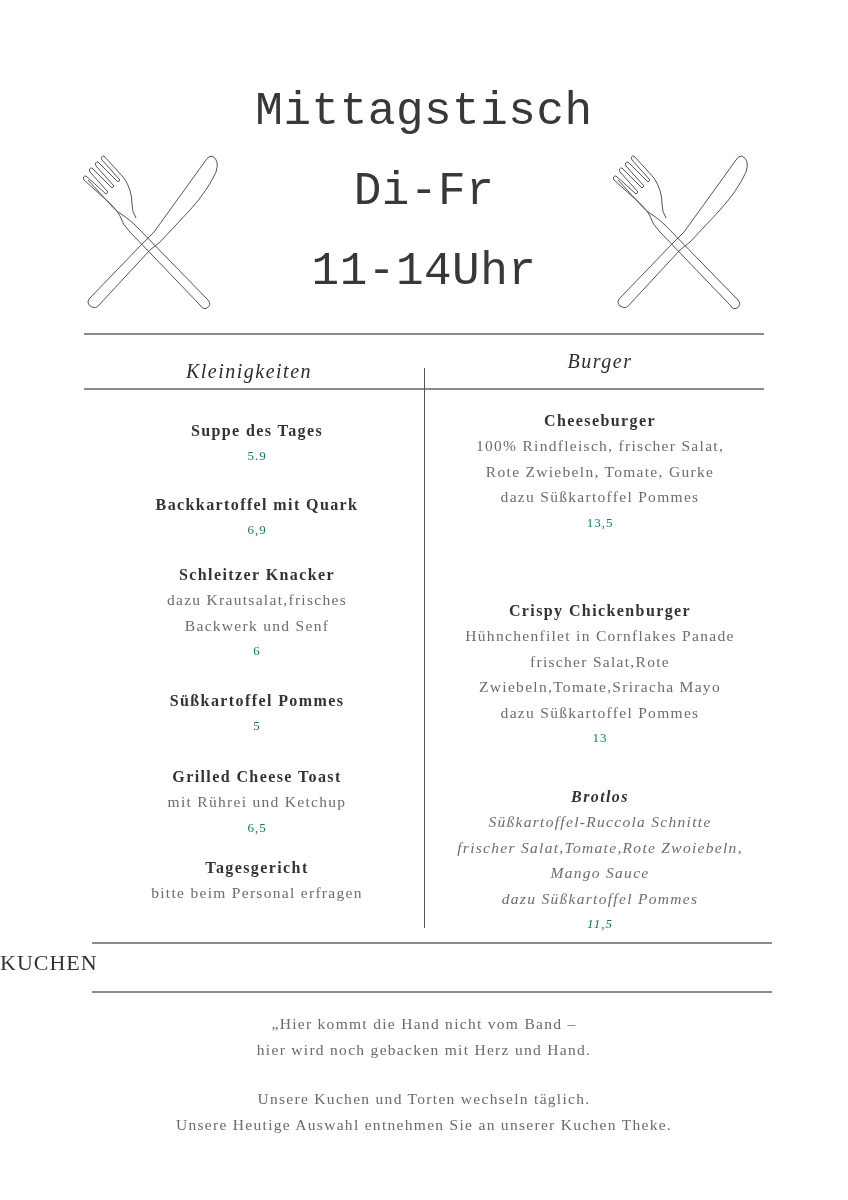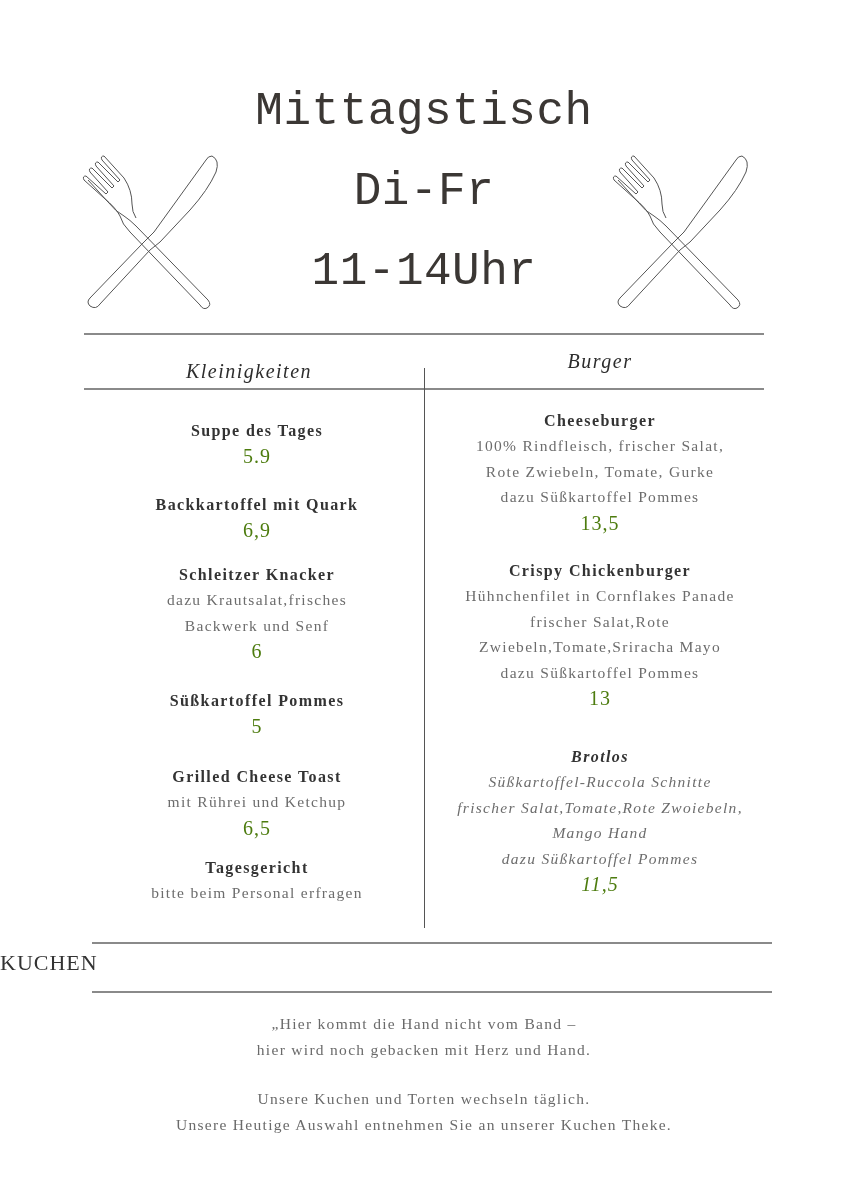--- a/index.html
+++ b/index.html
@@ -15,21 +15,21 @@
 
     .hline { position: absolute; height: 2px; background: #8a8a8a; }
     .vline { position: absolute; width: 1px; background: #555; }
 
     .col-header { position: absolute; top: 360px; font-family: "Liberation Serif", serif; font-style: italic; font-size: 20px; letter-spacing: 1.5px; color: #2d2d2d; text-align: center; }
 
     .col { position: absolute; text-align: center; }
     .item { margin-bottom: 0; }
     .item-name { font-family: "Liberation Serif", serif; font-weight: bold; font-size: 16px; letter-spacing: 1.4px; color: #333; line-height: 25px; }
     .item-desc { font-family: "Liberation Serif", serif; font-size: 15.5px; letter-spacing: 1.3px; color: #6c6c6c; line-height: 25.5px; }
-    .item-price { font-family: "Liberation Serif", serif; font-size: 20px; letter-spacing: 1px; color: #4d7c0f; line-height: 26px; }
+    .item-price { font-family: "Liberation Serif", serif; font-size: 13px; letter-spacing: 1px; color: #0f766e; line-height: 26px; }
     .italic .item-desc, .italic .item-price { font-style: italic; }
     .italic .item-name { font-style: italic; }
 
     .section-title { position: absolute; top: 950px; left: 0; width: 848px; text-align: left; font-family: "Liberation Serif", serif; font-size: 22px; letter-spacing: 1px; color: #333; }
 
     .footer-text { position: absolute; left: 0; width: 848px; text-align: center; font-family: "Liberation Serif", serif; font-size: 15.5px; letter-spacing: 1.3px; color: #6a6a6a; line-height: 25.5px; }
   </style>
 </head>
 <body>
 
@@ -89,33 +89,33 @@
 </div>
 
 <div class="col" style="left:432px; width:336px; top:408px;">
   <div class="item" style="height:150px;">
     <div class="item-name">Cheeseburger</div>
     <div class="item-desc">100% Rindfleisch, frischer Salat,</div>
     <div class="item-desc">Rote Zwiebeln, Tomate, Gurke</div>
     <div class="item-desc">dazu Süßkartoffel Pommes</div>
     <div class="item-price">13,5</div>
   </div>
-  <div class="item" style="height:186px;">
+  <div class="item" style="height:186px;margin-top:40px;">
     <div class="item-name">Crispy Chickenburger</div>
     <div class="item-desc">Hühnchenfilet in Cornflakes Panade</div>
     <div class="item-desc">frischer Salat,Rote</div>
     <div class="item-desc">Zwiebeln,Tomate,Sriracha Mayo</div>
     <div class="item-desc">dazu Süßkartoffel Pommes</div>
     <div class="item-price">13</div>
   </div>
   <div class="item italic">
     <div class="item-name">Brotlos</div>
     <div class="item-desc">Süßkartoffel-Ruccola Schnitte</div>
     <div class="item-desc">frischer Salat,Tomate,Rote Zwoiebeln,</div>
-    <div class="item-desc">Mango Hand</div>
+    <div class="item-desc">Mango Sauce</div>
     <div class="item-desc">dazu Süßkartoffel Pommes</div>
     <div class="item-price">11,5</div>
   </div>
 </div>
 
 <div class="hline" style="left:92px; width:680px; top:942px;"></div>
 <div class="section-title">KUCHEN</div>
 <div class="hline" style="left:92px; width:680px; top:991px;"></div>
 
 <div class="footer-text" style="top:1011px;">

